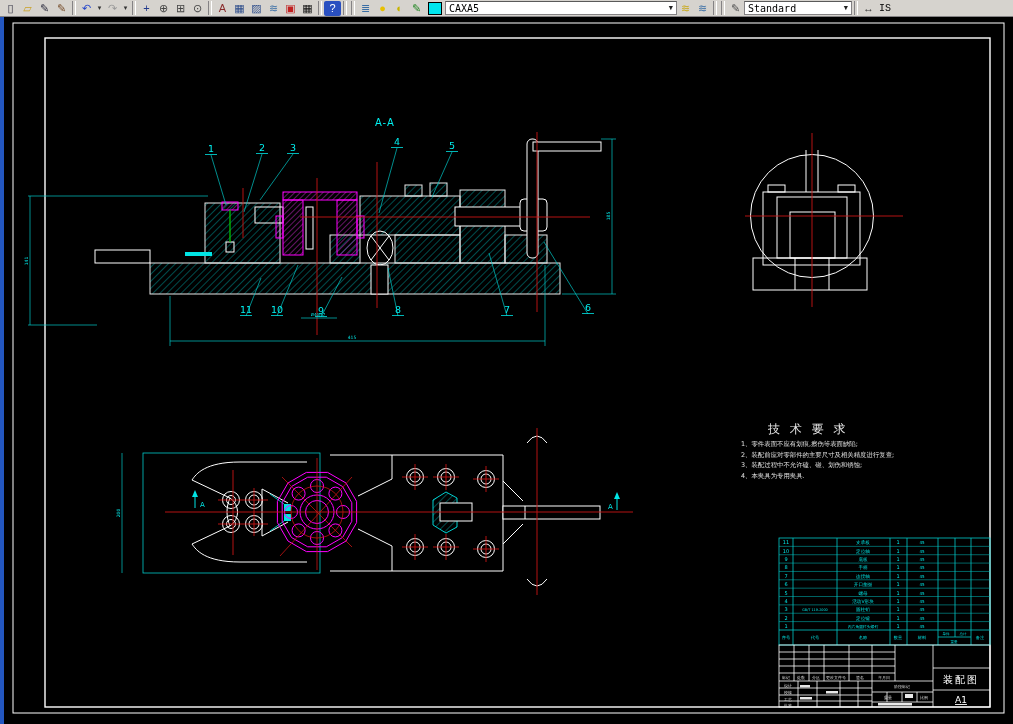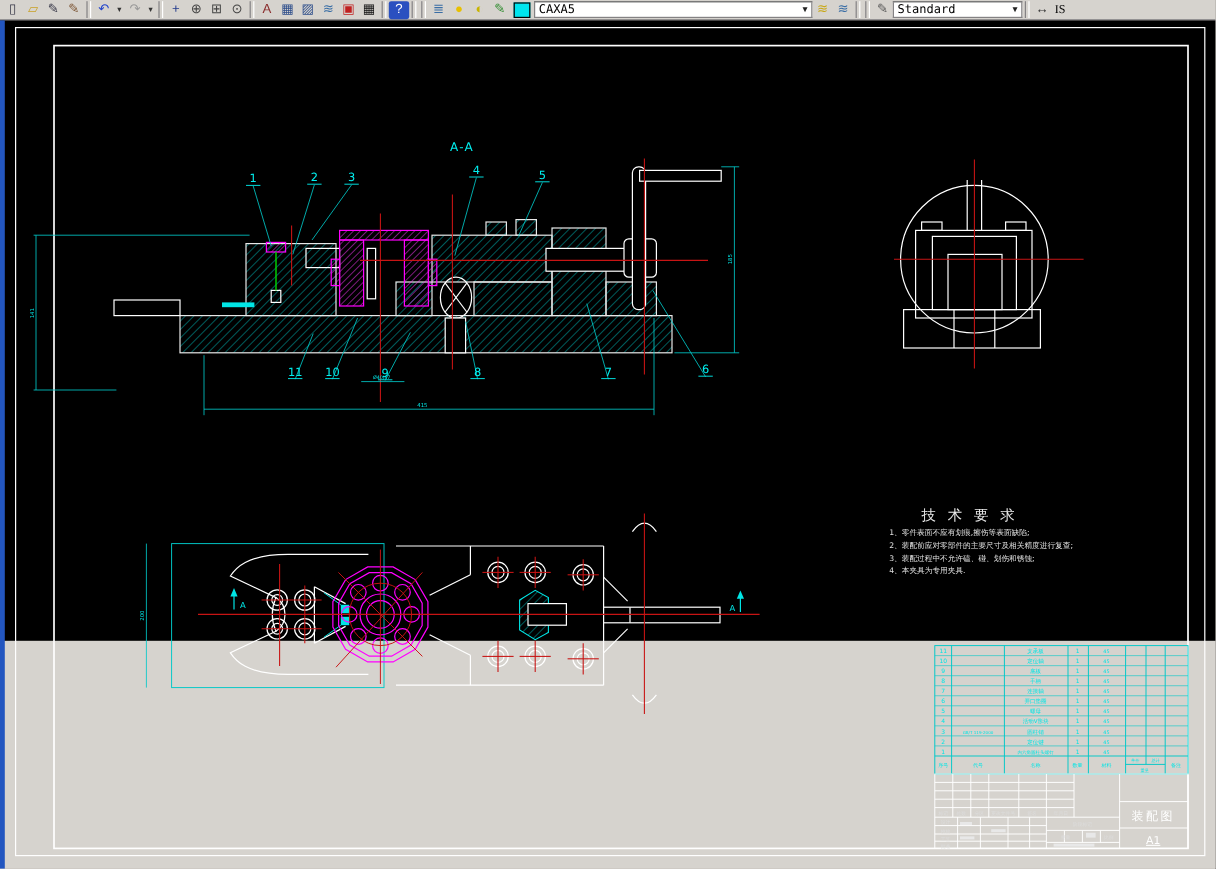--- a/index.html
+++ b/index.html
@@ -10,23 +10,23 @@
     border-bottom:1px solid #848284;display:flex;align-items:center;padding-left:2px;box-sizing:border-box;}
   .tb{width:17px;height:15px;display:flex;align-items:center;justify-content:center;
     font-size:11px;line-height:1;cursor:default;flex:0 0 auto;}
   .dd{width:9px;height:15px;display:flex;align-items:center;justify-content:center;font-size:7px;color:#333;flex:0 0 auto;}
   .sep{width:2px;height:14px;border-left:1px solid #848284;border-right:1px solid #fff;margin:0 2px;flex:0 0 auto;}
   .swatch{width:12px;height:11px;border:1px solid #000;margin:0 3px;flex:0 0 auto;}
   .combo{height:14px;background:#fff;border:1px solid #848284;border-top-color:#5a5a5a;
     display:flex;align-items:center;font-size:10px;font-family:"DejaVu Sans Mono",monospace;
     color:#000;padding:0 3px;box-sizing:border-box;flex:0 0 auto;justify-content:center;}
   .combo .arr{margin-left:auto;font-size:7px;color:#222;padding-left:4px;}
-  .tblabel{font-size:10px;color:#000;padding:0 2px;font-family:Liberation Serif, serif;flex:0 0 auto;}
+  .tblabel{font-size:10px;color:#000;padding:0 2px;font-family:Liberation Mono, monospace;flex:0 0 auto;}
   
-  #canvas{position:absolute;left:0;top:17px;width:1013px;height:517px;background:#000;}
+  #canvas{position:absolute;left:0;top:17px;width:1013px;height:707px;background:#000;}
   #bluestrip{position:absolute;left:0;top:17px;width:4px;height:707px;background:#2356c0;}
   svg text{font-family:"DejaVu Sans",sans-serif;}
 </style>
 </head>
 <body>
 <div id="app">
 
 <div id="toolbar">
       <div class="tb" style="color: rgb(51, 51, 68);">▯</div>
       <div class="tb" style="color: rgb(201, 162, 39);">▱</div>

